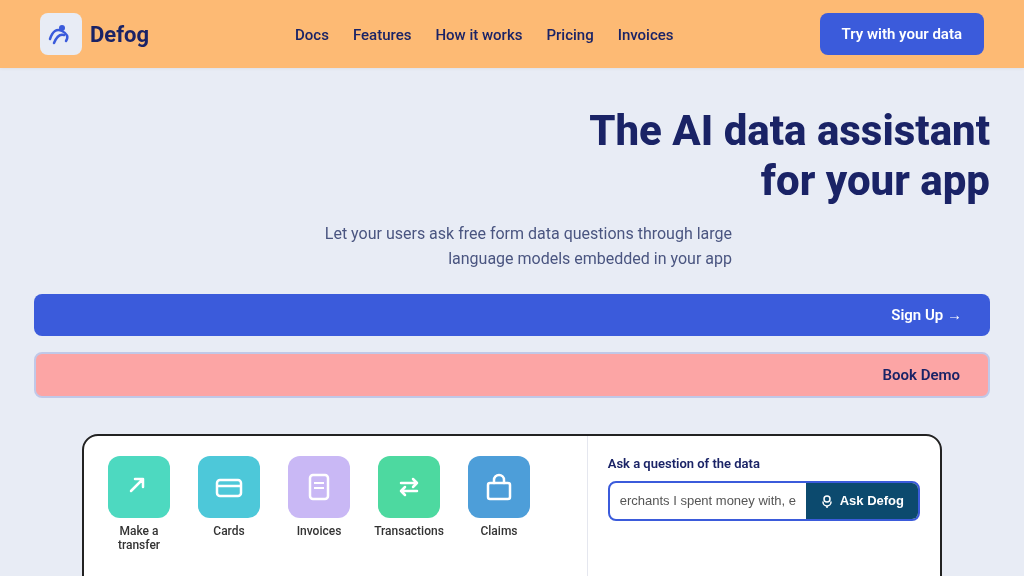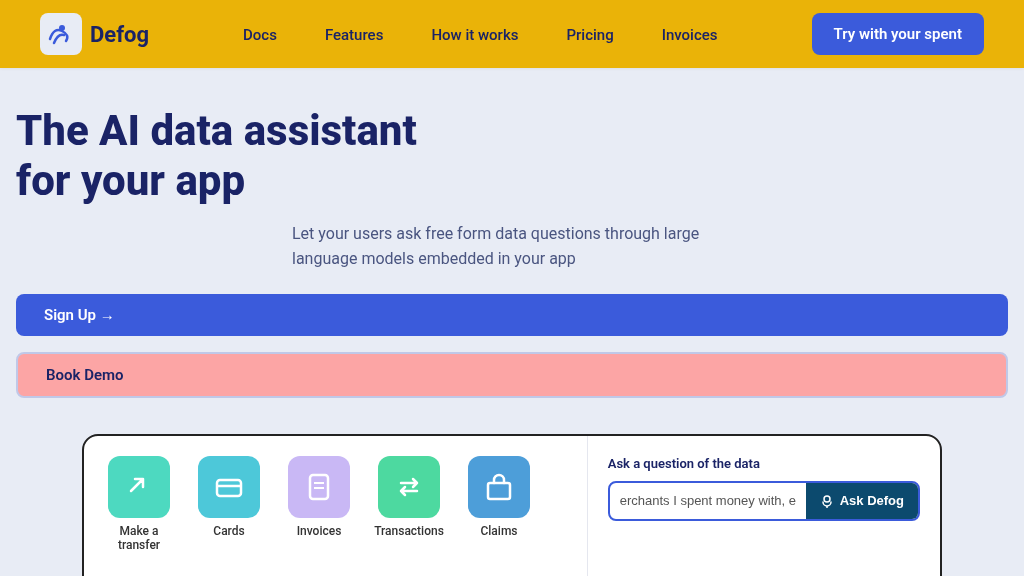--- a/index.html
+++ b/index.html
@@ -7,21 +7,21 @@
     body {
       font-family: -apple-system, BlinkMacSystemFont, 'Segoe UI', Roboto, sans-serif;
       background-color: #e8ecf5;
       width: 1024px;
       height: 576px;
       overflow: hidden;
     }
 
     
     nav {
-      background: #eab308;
+      background: #fdba74;
       display: flex;
       align-items: center;
       justify-content: space-between;
       padding: 0 40px;
       height: 68px;
       box-shadow: 0 1px 3px rgba(0,0,0,0.05);
     }
 
     .logo-area {
       display: flex;
@@ -35,21 +35,21 @@
     }
 
     .logo-text {
       font-size: 22px;
       font-weight: 700;
       color: #1a2366;
     }
 
     .nav-links {
       display: flex;
-      gap: 48px;
+      gap: 24px;
       list-style: none;
     }
 
     .nav-links a {
       text-decoration: none;
       color: #1a2366;
       font-size: 15px;
       font-weight: 500;
     }
 
@@ -60,22 +60,22 @@
       border-radius: 8px;
       font-size: 15px;
       font-weight: 600;
       cursor: pointer;
       border: none;
       text-decoration: none;
     }
 
     
     .hero {
-      text-align: left;
-      padding: 38px 16px 20px;
+      text-align: right;
+      padding: 38px 34px 20px;
     }
 
     .hero h1 {
       font-size: 42px;
       font-weight: 800;
       color: #1a2366;
       line-height: 1.2;
     }
 
     .hero p {
@@ -240,21 +240,21 @@
   </div>
 
   <ul class="nav-links">
     <li><a href="#">Docs</a></li>
     <li><a href="#">Features</a></li>
     <li><a href="#">How it works</a></li>
     <li><a href="#">Pricing</a></li>
     <li><a href="#">Invoices</a></li>
   </ul>
 
-  <a href="#" class="nav-cta">Try with your spent</a>
+  <a href="#" class="nav-cta">Try with your data</a>
 </nav>
 
 <section class="hero">
   <h1>
     <span>The AI data assistant</span><br>
     <span>for your app</span>
   </h1>
   <p>Let your users ask free form data questions through large language models embedded in your app</p>
 
   <div class="hero-buttons">

